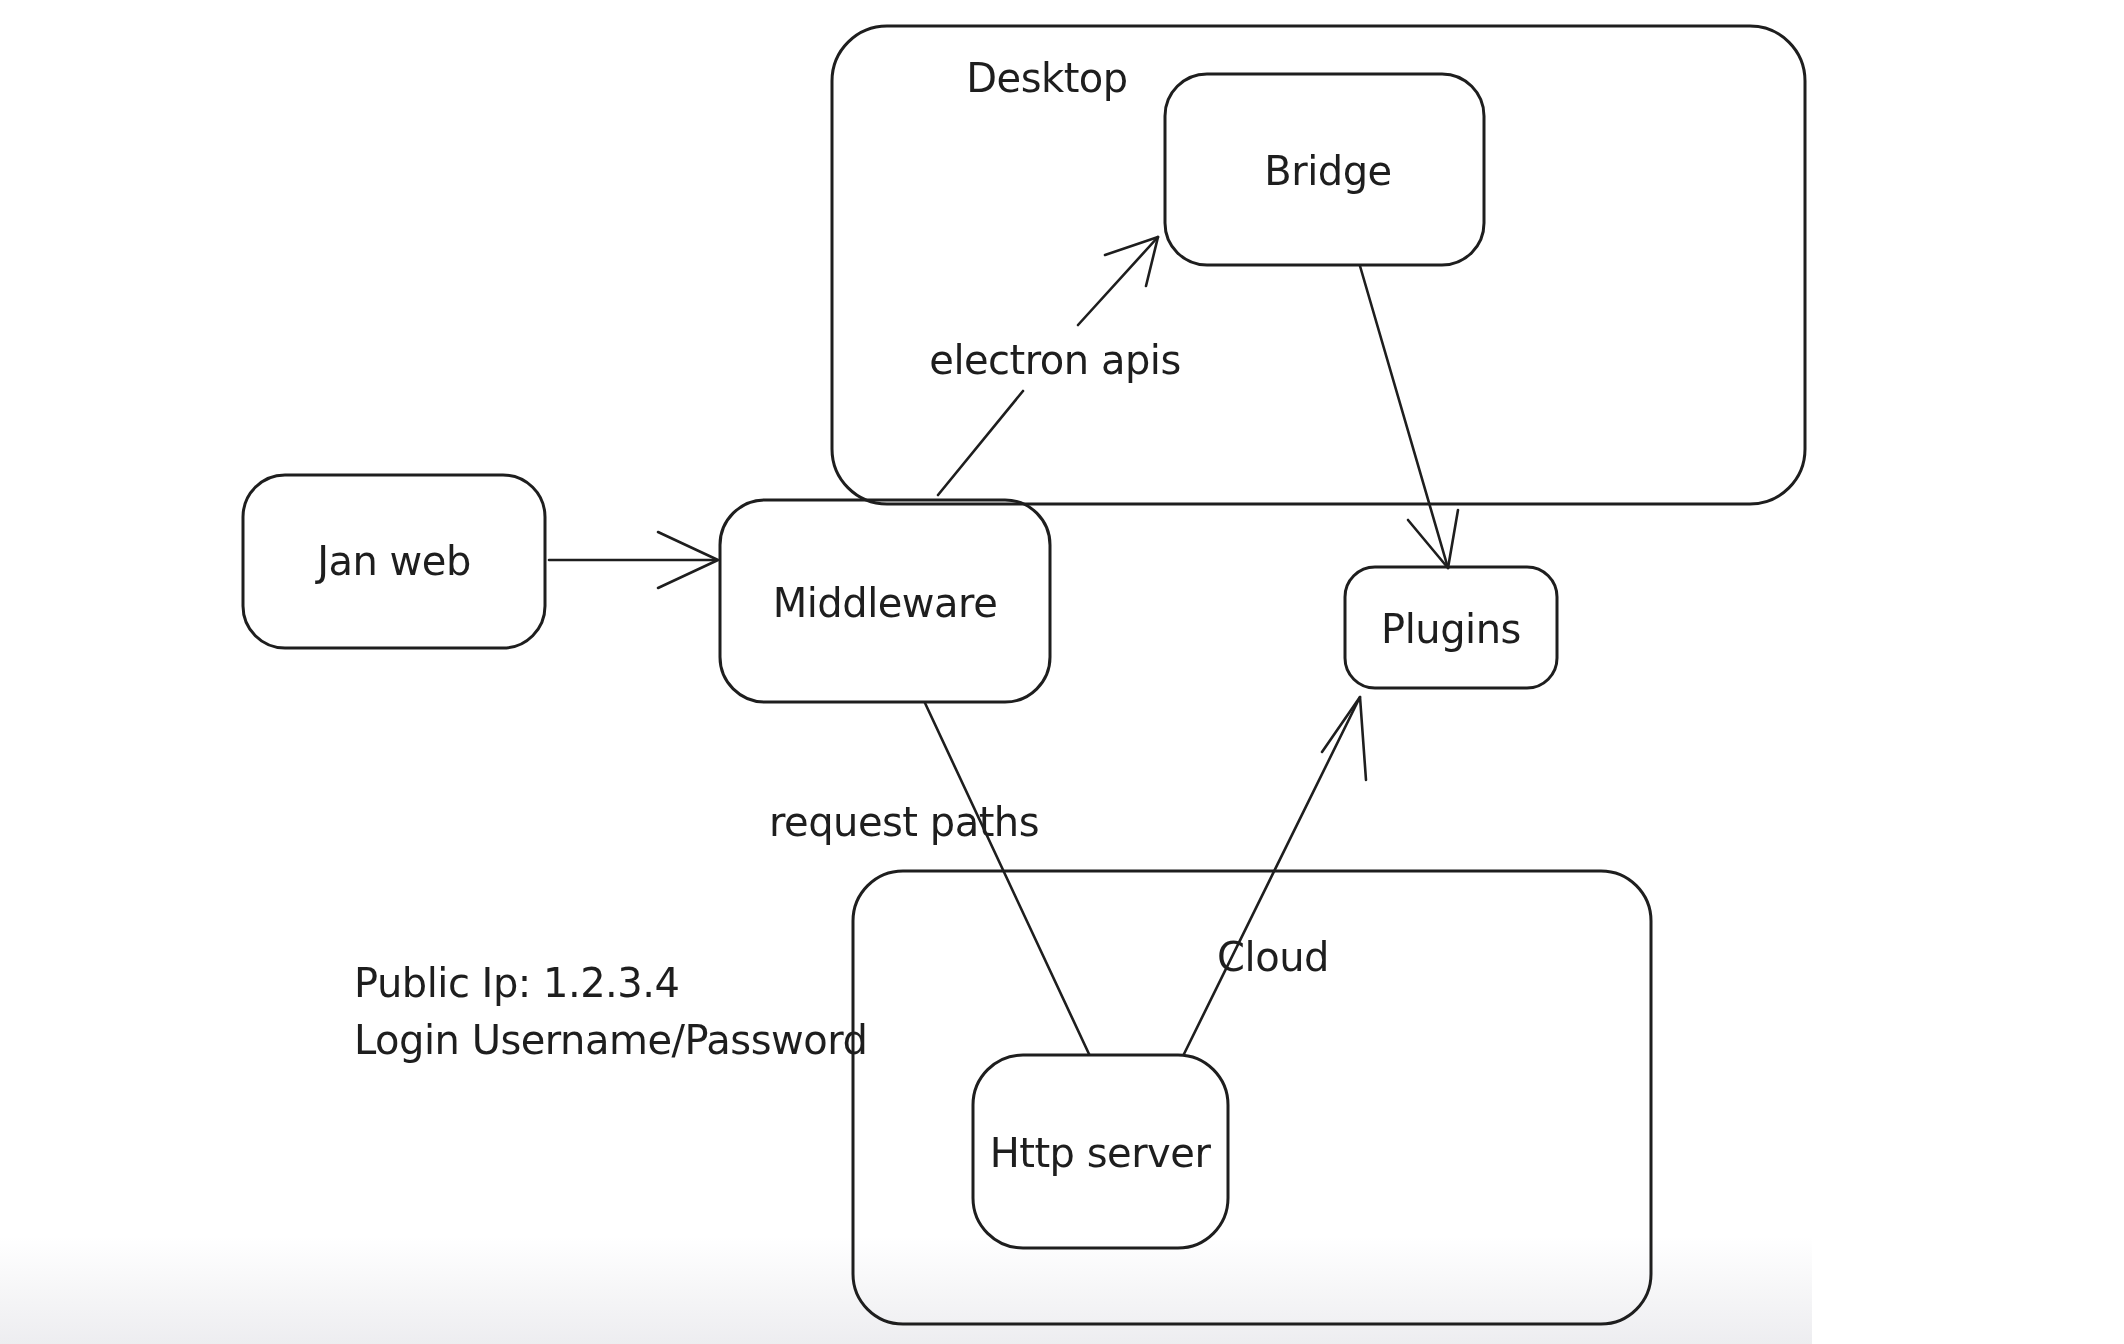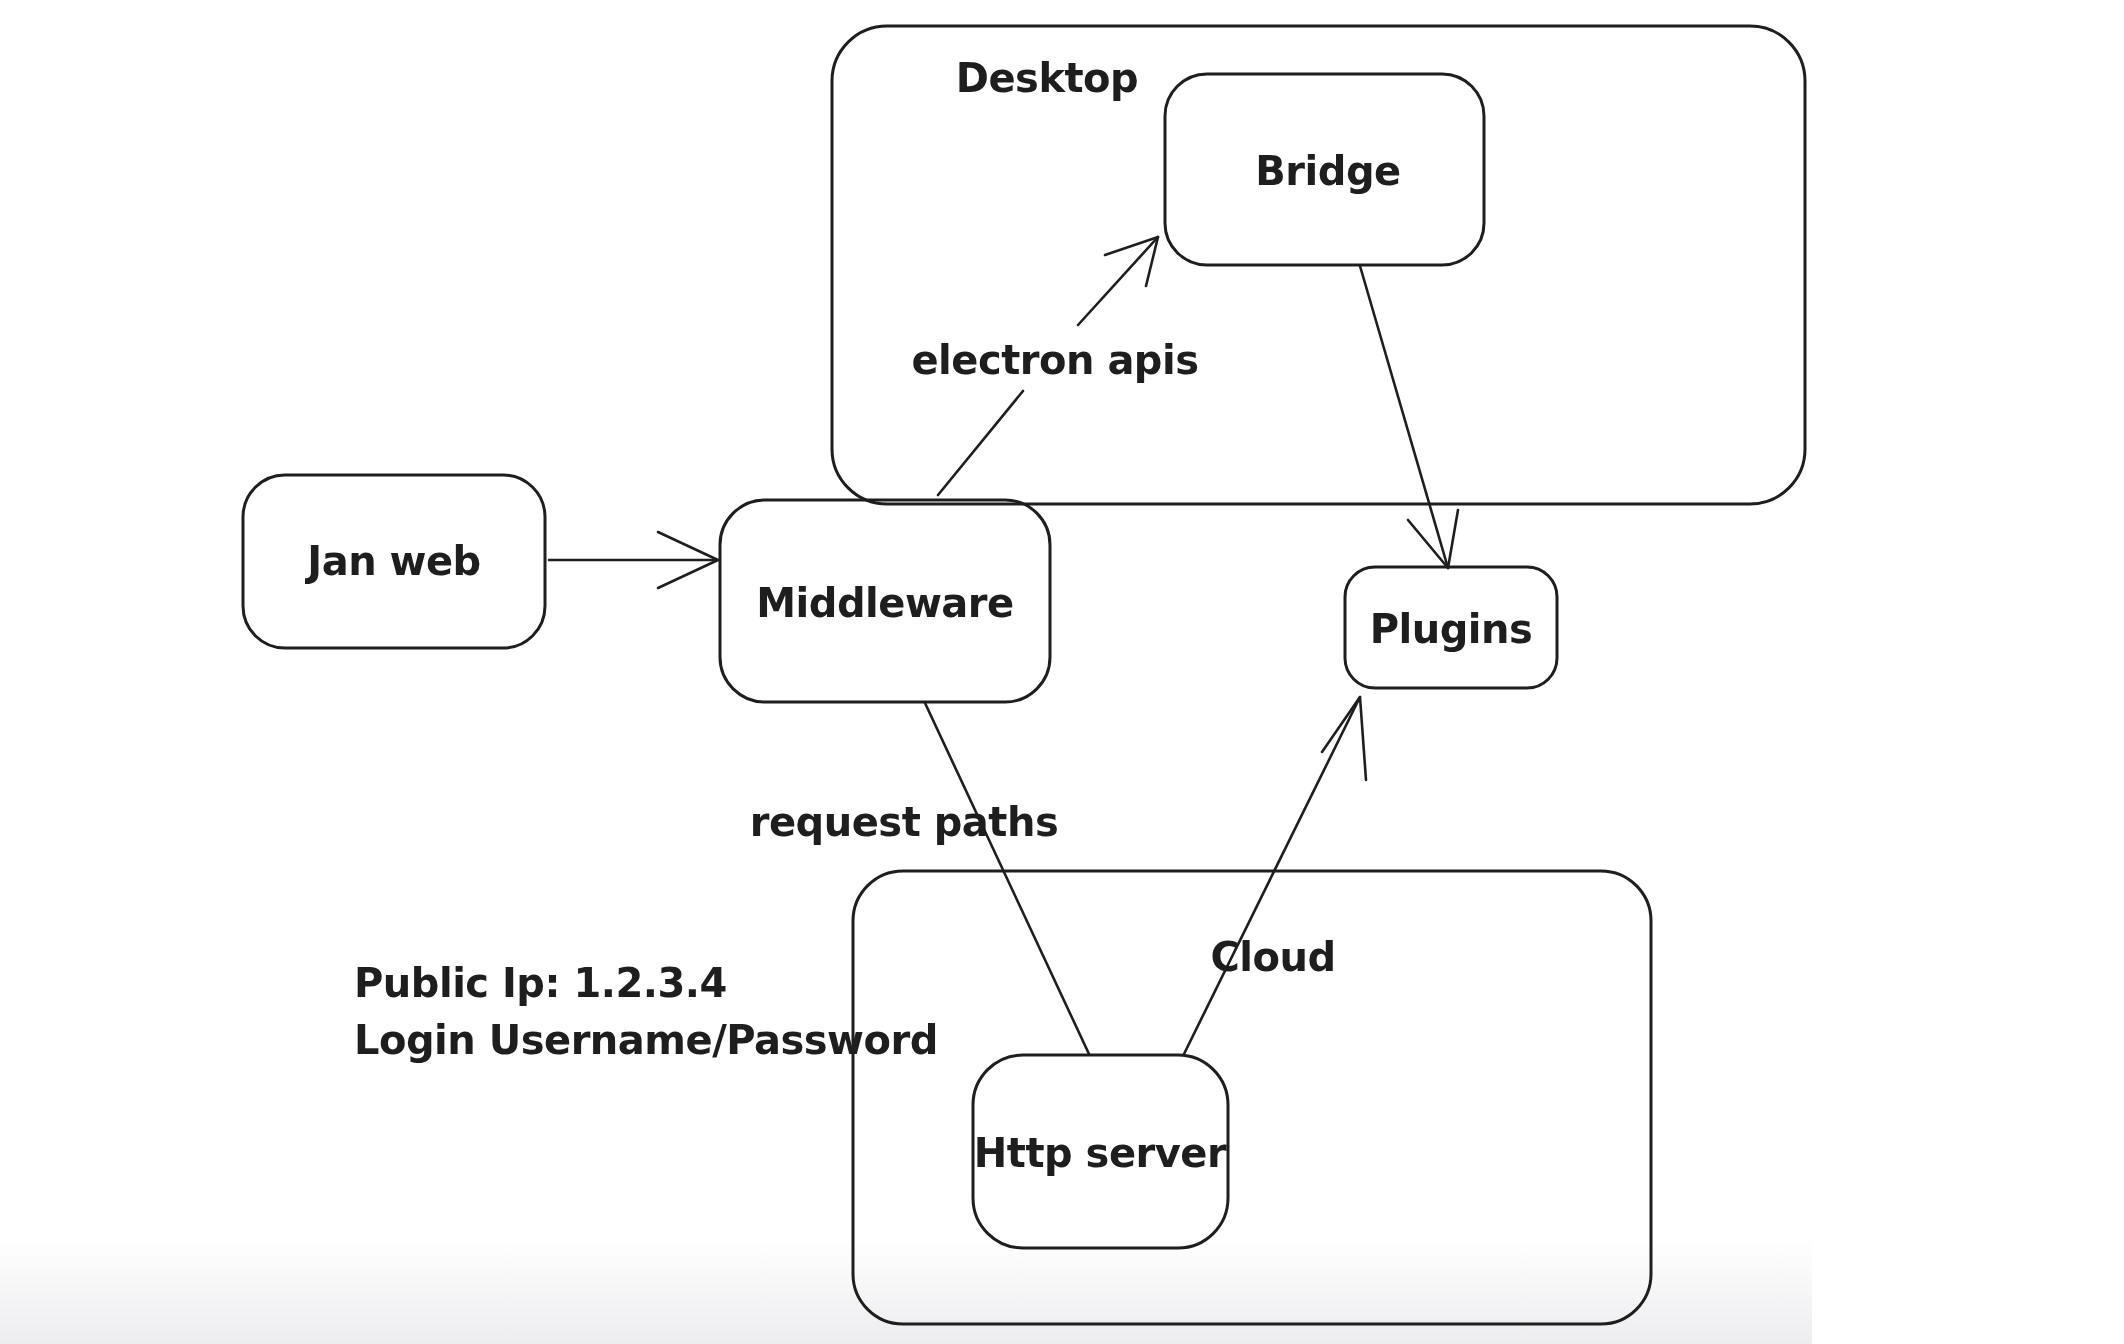--- a/index.html
+++ b/index.html
@@ -7,21 +7,20 @@
     padding: 0;
     background: #ffffff;
   }
   .canvas {
     position: relative;
     width: 1812px;
     height: 1344px;
     background: linear-gradient(180deg, #ffffff 0%, #ffffff 92%, #ededf0 100%);
     overflow: hidden;
     font-family: "DejaVu Sans", sans-serif;
-    font-weight: bold;
   }
   svg { display: block; }
   .shape {
     fill: none;
     stroke: #1e1e1e;
     stroke-width: 3;
   }
   .edge {
     fill: none;
     stroke: #1e1e1e;

